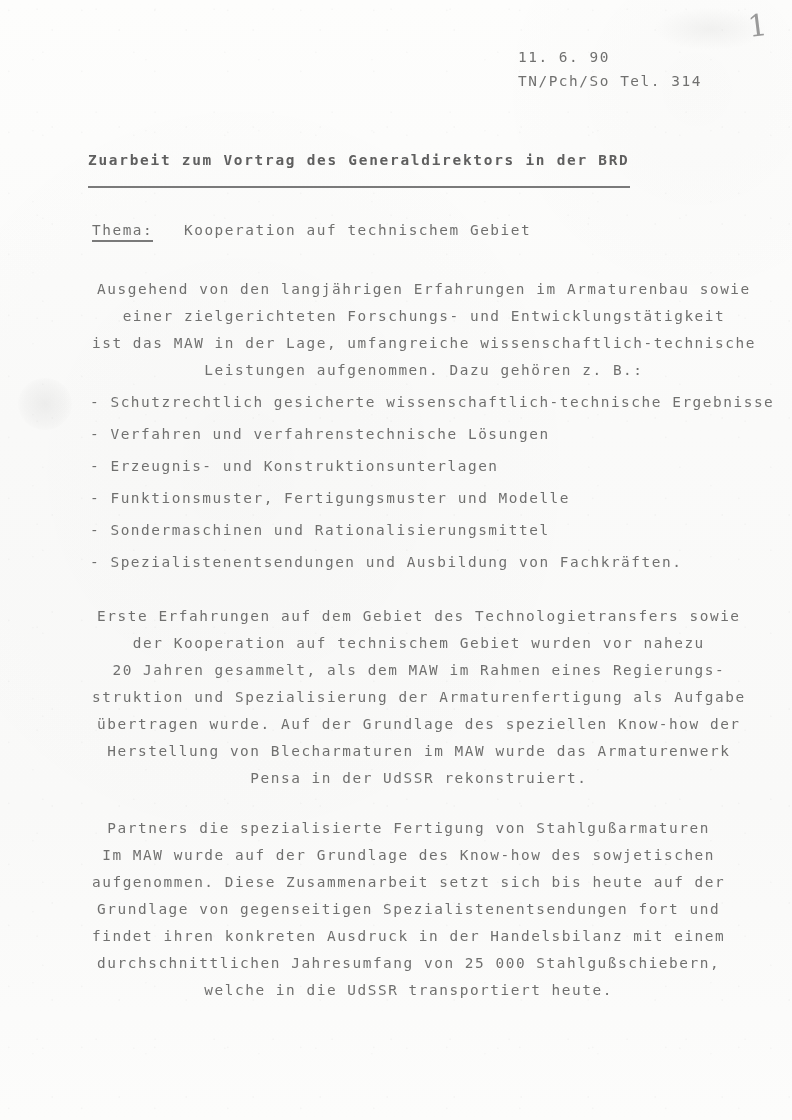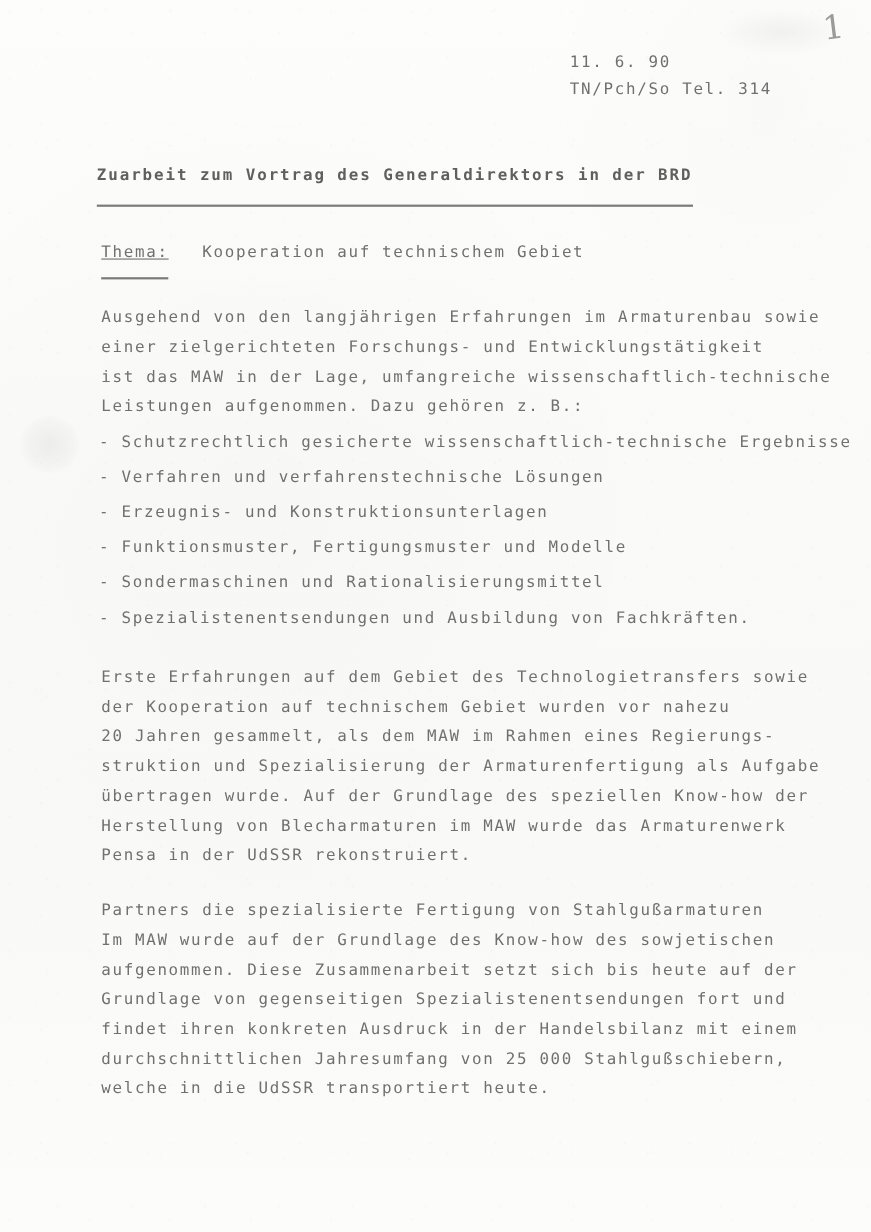--- a/index.html
+++ b/index.html
@@ -99,27 +99,27 @@
     padding-bottom: 18px;
   }
 
   .thema-line {
     position: absolute;
     left: 92px;
     top: 217px;
   }
   .thema-label {
     border-bottom: 2.5px solid #7a7a7a;
-    padding-bottom: 14px;
-    text-decoration: underline;
+    padding-bottom: 2px;
   }
 
   .para {
     position: absolute;
     left: 92px;
+    text-align: center;
   }
   .para-1 { top: 276px; }
   .para-2 { top: 603px; }
   .para-3 { top: 815px; }
 
   .bullets {
     position: absolute;
     left: 90px;
     top: 386px;
   }

